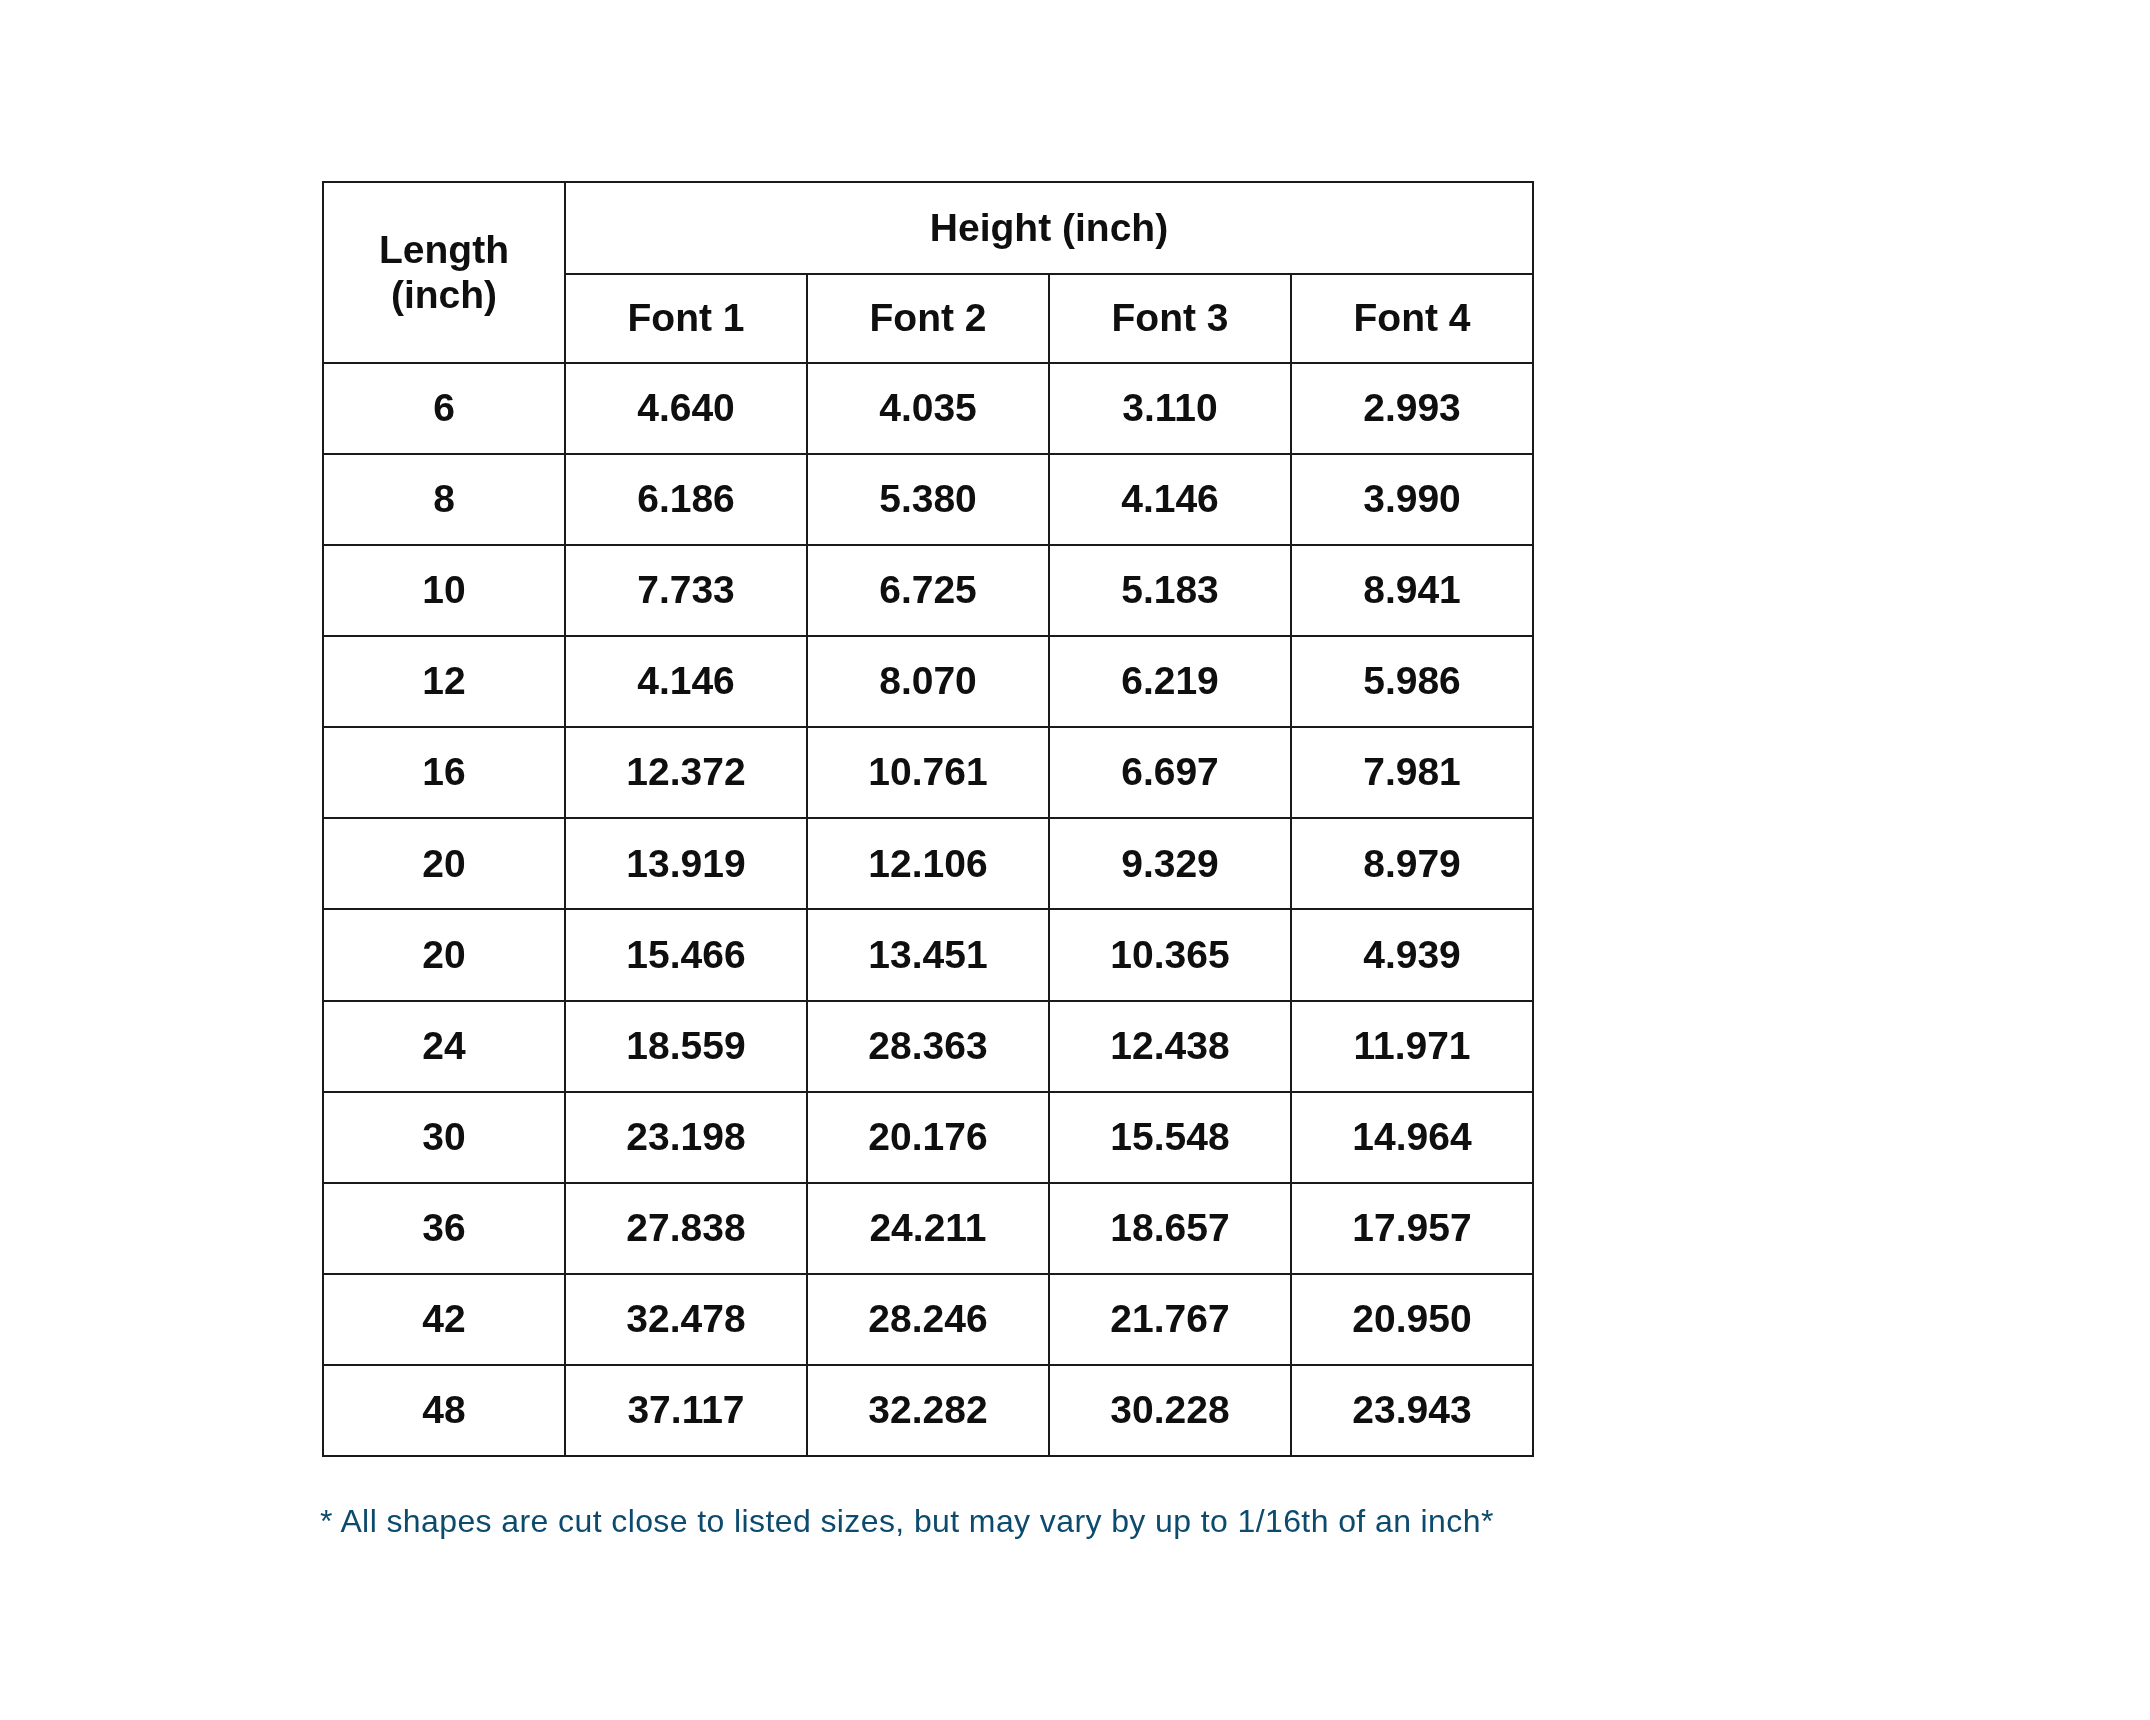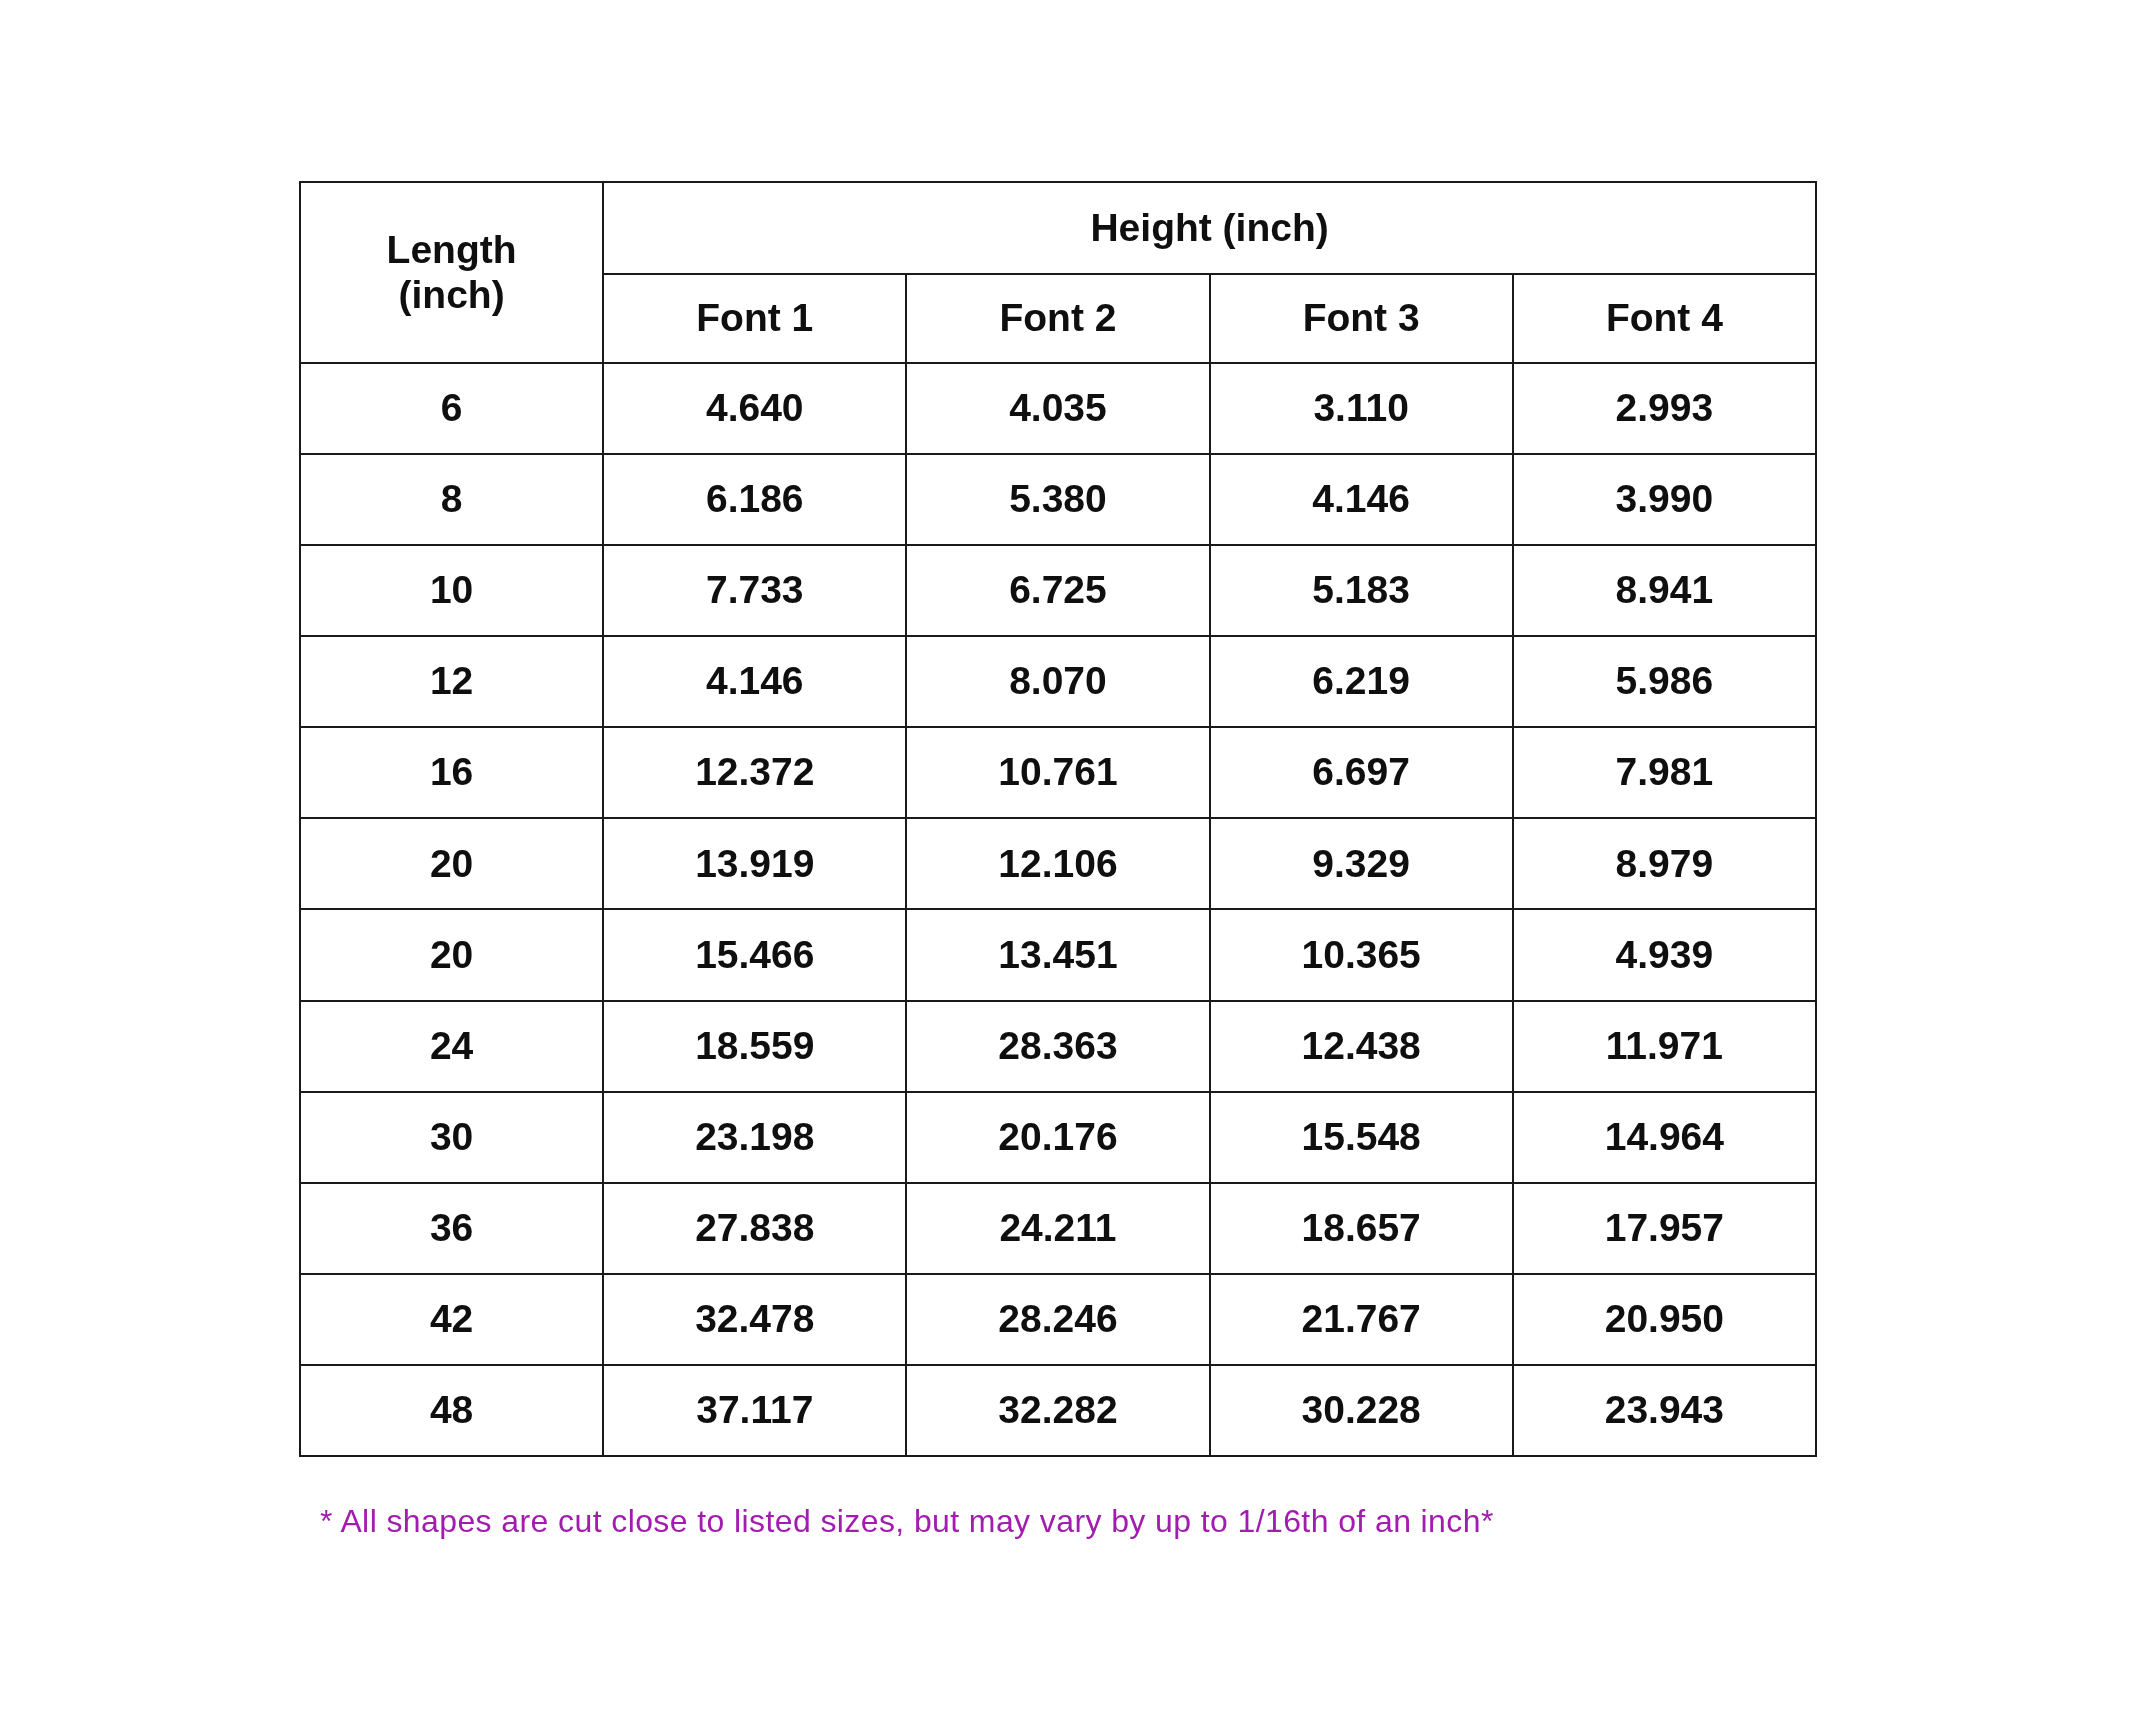--- a/index.html
+++ b/index.html
@@ -12,23 +12,23 @@
   }
   .page {
     position: relative;
     width: 2151px;
     height: 1721px;
     background: #ffffff;
     overflow: hidden;
   }
   .table-wrap {
     position: absolute;
-    left: 299px;
+    left: 322px;
     top: 181px;
-    width: 1518px;
+    width: 1212px;
     height: 1276px;
   }
   table.size-chart {
     width: 100%;
     height: 100%;
     border-collapse: collapse;
     table-layout: fixed;
     background: #ffffff;
   }
   table.size-chart th,
@@ -48,21 +48,21 @@
   tr.group-header-row { height: 92px; }
   tr.font-header-row  { height: 89px; }
   
   .corner-line { display: block; }
   .footnote {
     position: absolute;
     left: 320px;
     top: 1503px;
     font-size: 32px;
     font-weight: normal;
-    color: #a21caf;
+    color: #0c4a6e;
     letter-spacing: 0.4px;
     white-space: nowrap;
   }
 </style>
 </head>
 <body>
 
 <div class="page">
 
   <div class="table-wrap">

